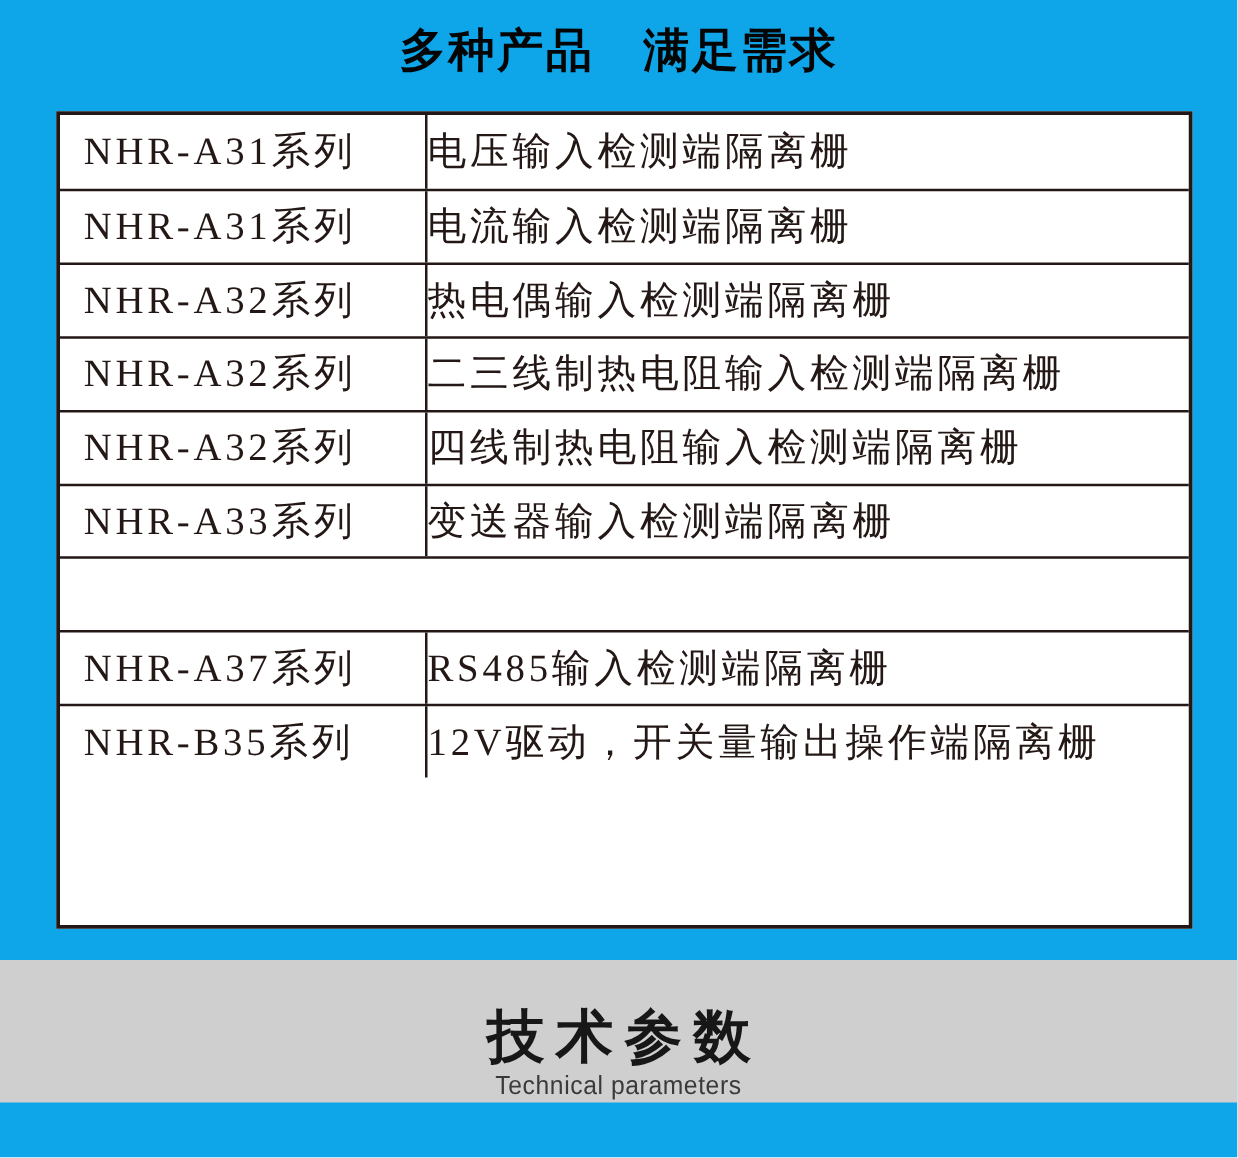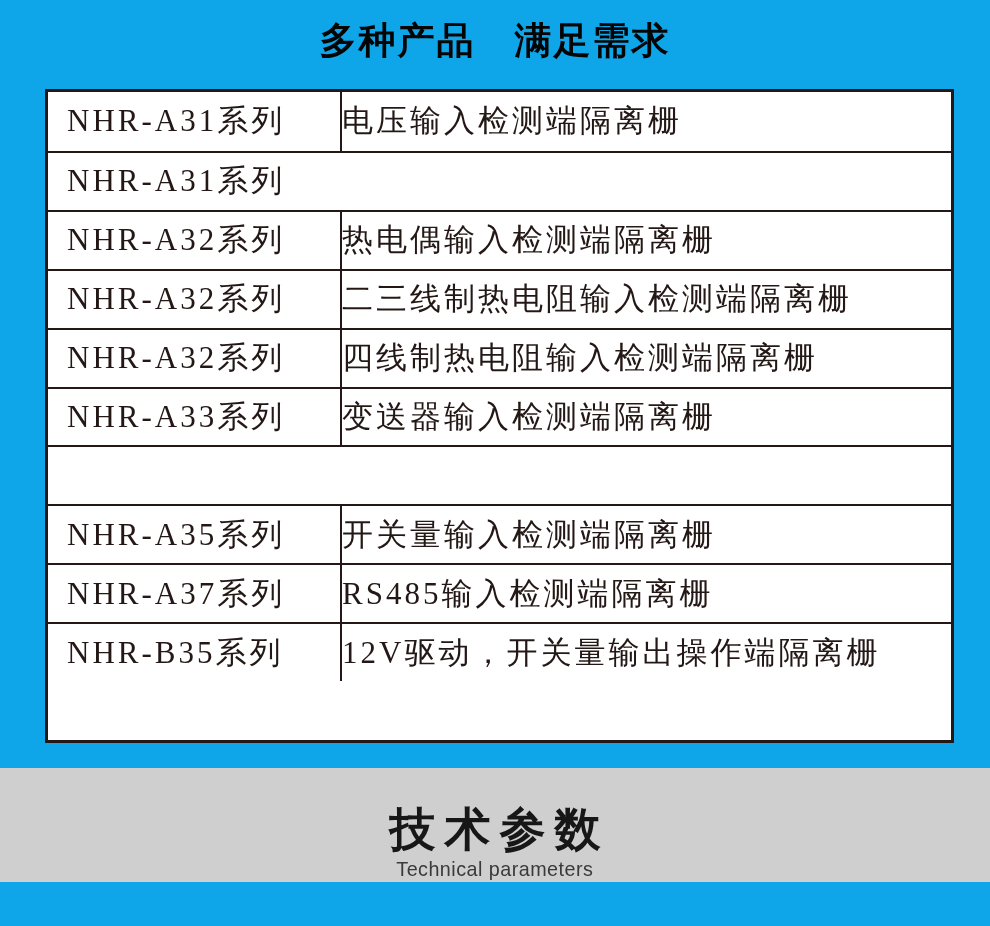--- a/index.html
+++ b/index.html
@@ -101,44 +101,41 @@
 
   <div class="page-title">多种产品　满足需求</div>
 
   <div class="products-table">
     <div class="product-row">
       <div class="cell series">NHR-A31系列</div>
       <div class="cell descr">电压输入检测端隔离栅</div>
     </div>
     <div class="product-row">
       <div class="cell series">NHR-A31系列</div>
+      <div class="cell descr">电流输入检测端隔离栅</div>
     </div>
     <div class="product-row">
       <div class="cell series">NHR-A32系列</div>
       <div class="cell descr">热电偶输入检测端隔离栅</div>
     </div>
     <div class="product-row">
       <div class="cell series">NHR-A32系列</div>
       <div class="cell descr">二三线制热电阻输入检测端隔离栅</div>
     </div>
     <div class="product-row">
       <div class="cell series">NHR-A32系列</div>
       <div class="cell descr">四线制热电阻输入检测端隔离栅</div>
     </div>
     <div class="product-row">
       <div class="cell series">NHR-A33系列</div>
       <div class="cell descr">变送器输入检测端隔离栅</div>
     </div>
     <div class="product-row">
     </div>
     <div class="product-row">
-      <div class="cell series">NHR-A35系列</div>
-      <div class="cell descr">开关量输入检测端隔离栅</div>
-    </div>
-    <div class="product-row">
       <div class="cell series">NHR-A37系列</div>
       <div class="cell descr">RS485输入检测端隔离栅</div>
     </div>
     <div class="product-row">
       <div class="cell series">NHR-B35系列</div>
       <div class="cell descr">12V驱动，开关量输出操作端隔离栅</div>
     </div>
   </div>
 
   <div class="section-banner">

